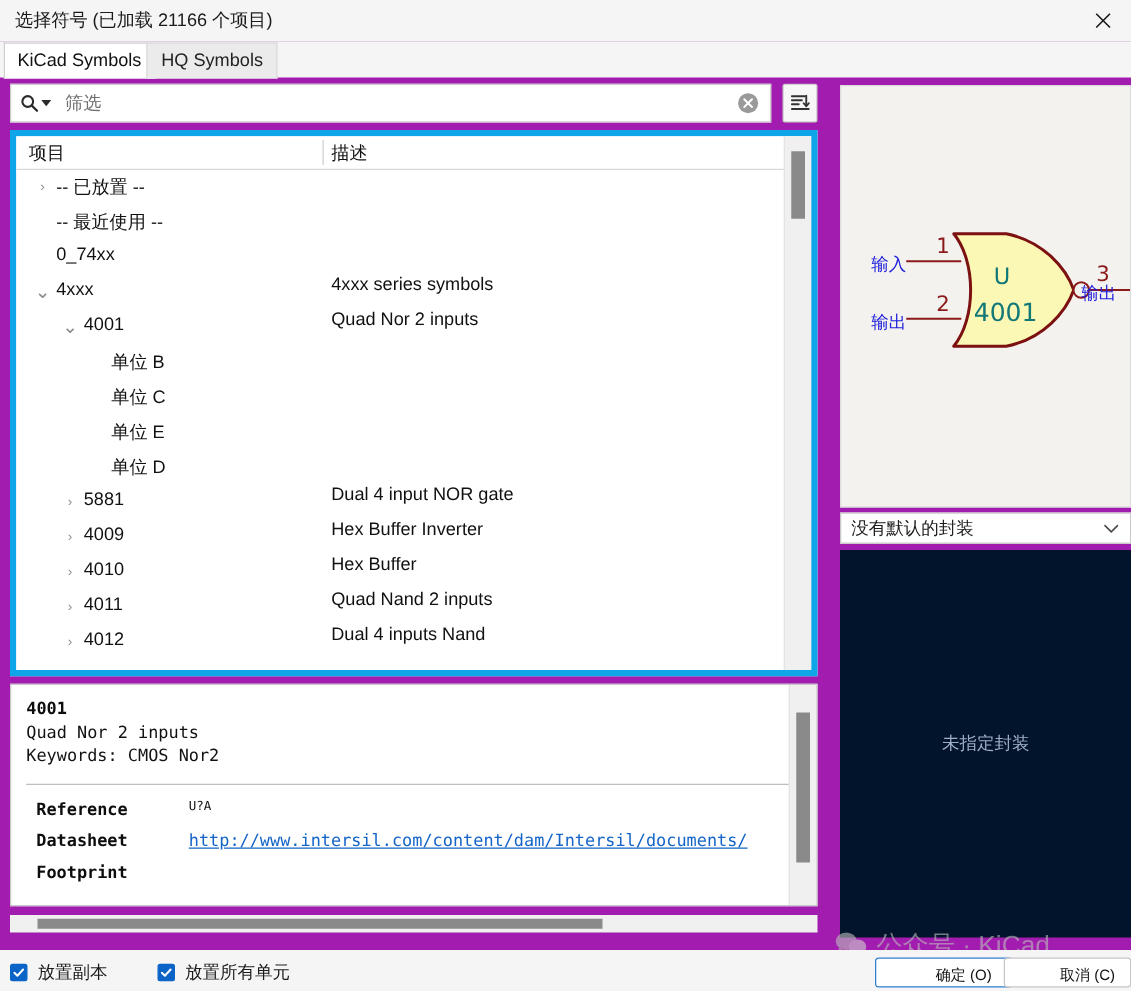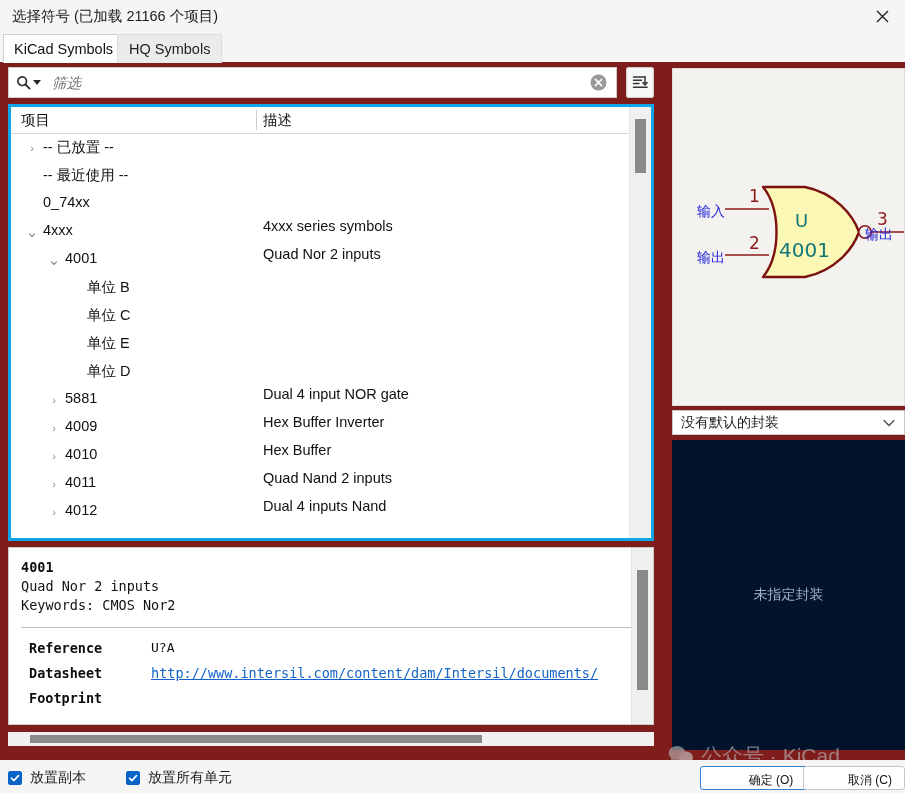--- a/index.html
+++ b/index.html
@@ -13,21 +13,21 @@
     background: #f5f5f5;
     font-family: "Liberation Sans", "DejaVu Sans", sans-serif;
     font-size: 14px;
     color: #111;
     overflow: hidden;
     position: relative;
   }
   .dialog {
     position: absolute;
     inset: 0;
-    background: #7f1d1d;
+    background: #a21caf;
   }
 
   
   .titlebar {
     position: absolute;
     left: 0; top: 0;
     width: 905px; height: 33px;
     background: #f5f5f5;
   }
   .title-text {
@@ -110,21 +110,20 @@
   }
   .search-input {
     flex: 1;
     border: none;
     outline: none;
     margin-left: 9px;
     font-family: "Liberation Sans", "DejaVu Sans", sans-serif;
     font-size: 14.5px;
     color: #333;
     background: transparent;
-    font-style: italic;
   }
   .search-input::placeholder { color: #6f6f6f; opacity: 1; }
   .clear-btn {
     width: 26px; height: 26px;
     margin-right: 5px;
     display: flex; align-items: center; justify-content: center;
     cursor: pointer;
   }
   .sort-btn {
     position: absolute;
@@ -138,21 +137,21 @@
     cursor: pointer;
   }
 
   
   .tree-panel {
     position: absolute;
     left: 8px; top: 104px;
     width: 646px; height: 437px;
     box-sizing: border-box;
     background: #ffffff;
-    border: 3px solid #0ea5e9;
+    border: 5px solid #0ea5e9;
     overflow: hidden;
   }
   .tree-head {
     position: relative;
     height: 26px;
     background: #ffffff;
     border-bottom: 1px solid #d9d9d9;
   }
   .col-item {
     position: absolute;
@@ -268,21 +267,21 @@
   .det-key {
     position: absolute;
     left: 8px; top: 0;
     font-size: 13.5px;
     font-weight: bold;
     color: #0d0d0d;
   }
   .det-val {
     position: absolute;
     left: 130px; top: 0;
-    font-size: 13px;
+    font-size: 10px;
     color: #111;
   }
   .det-link {
     position: absolute;
     left: 130px; top: 0;
     font-size: 13.5px;
     color: #1464c8;
     text-decoration: underline;
     cursor: pointer;
   }

